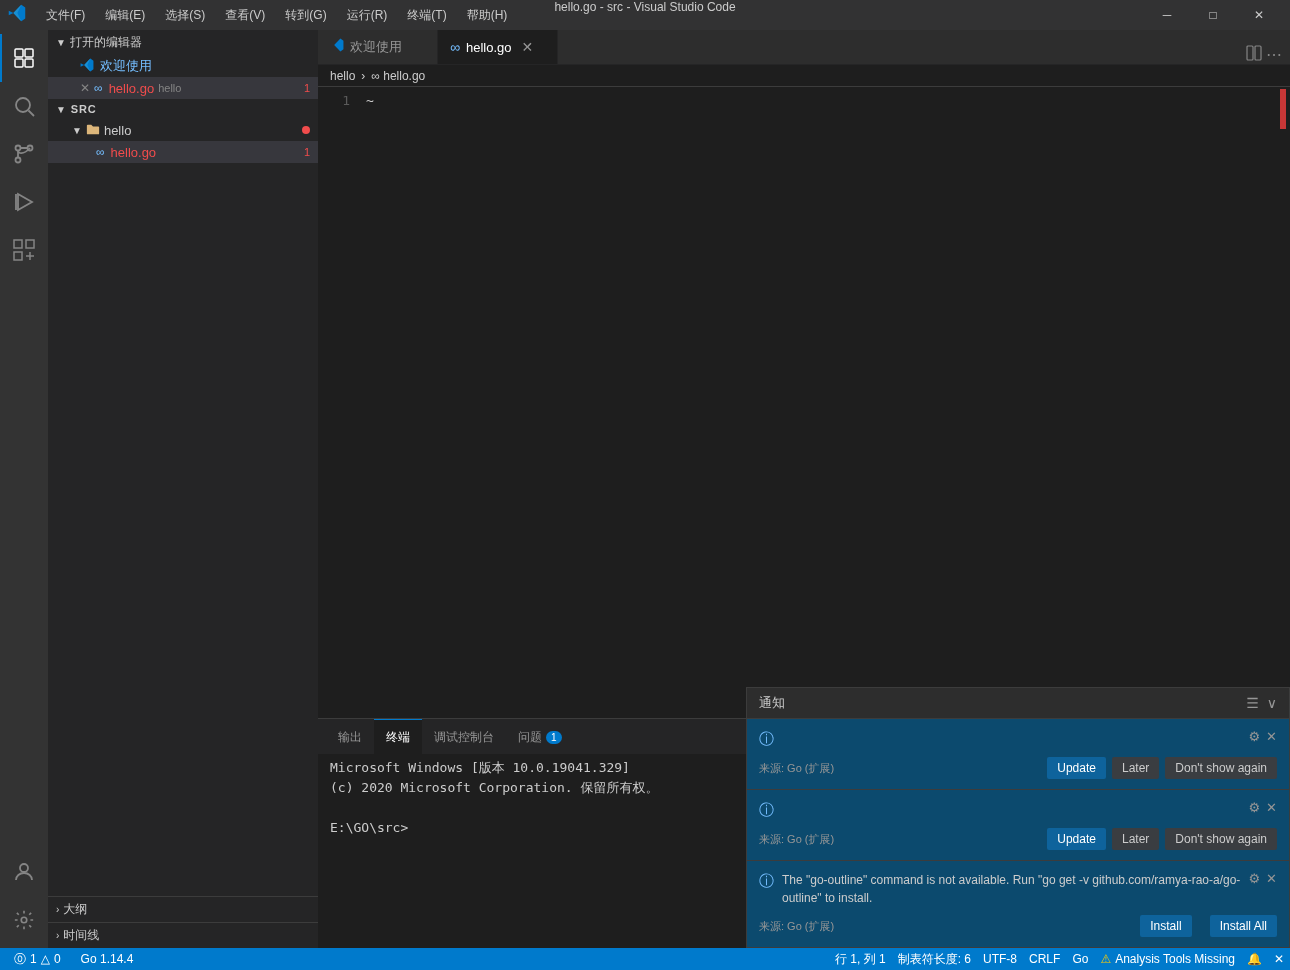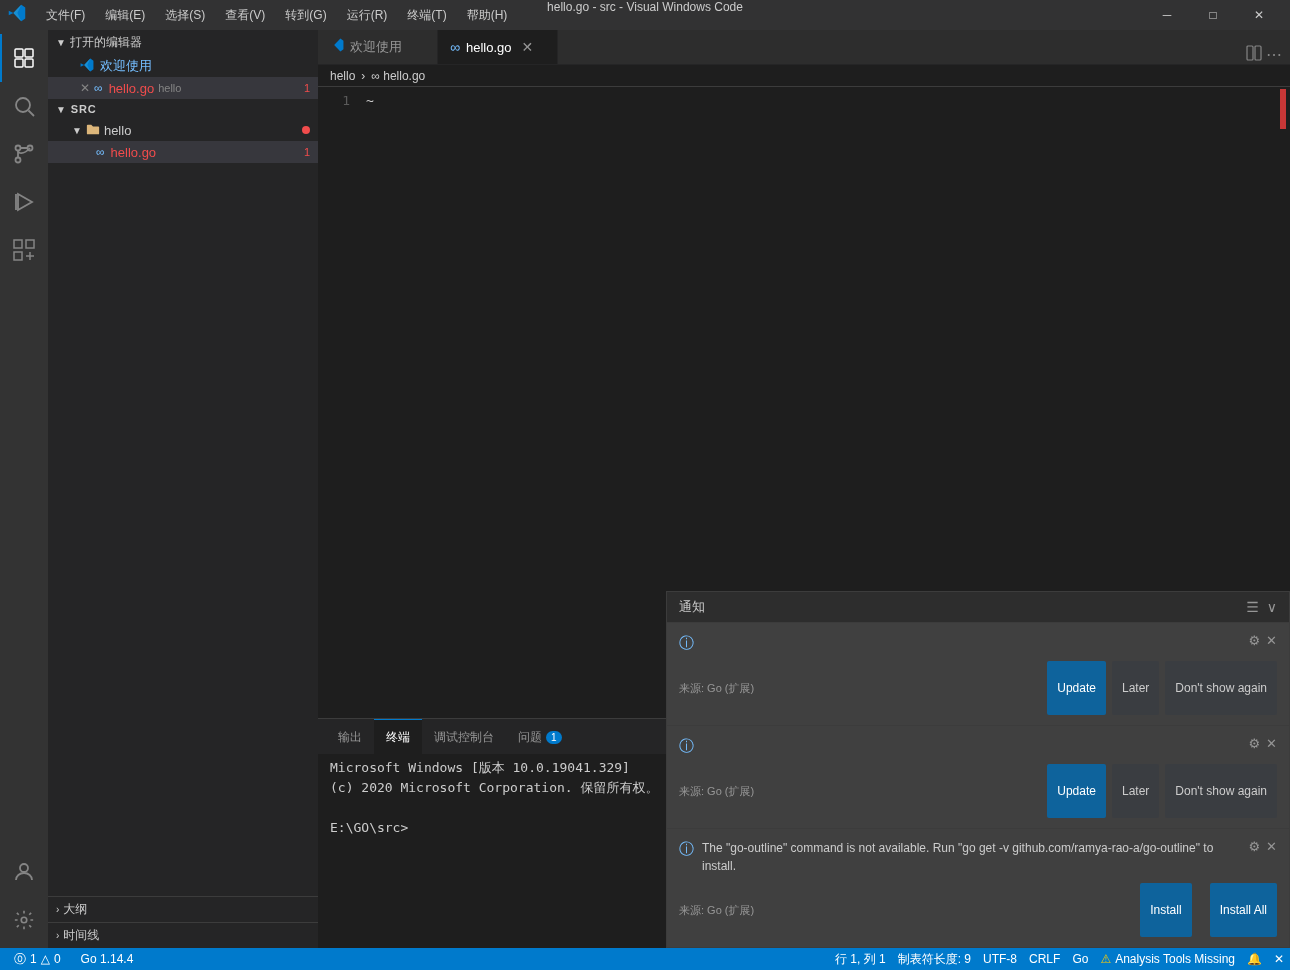--- a/index.html
+++ b/index.html
@@ -349,21 +349,21 @@
       cursor: pointer;
     }
     .status-right {
       margin-left: auto;
       display: flex;
       align-items: center;
       height: 100%;
     }
     .status-warning { color: #ffcc02; }
     .notif-btn {
-      padding: 20px 10px;
+      padding: 4px 10px;
       font-size: 12px;
       cursor: pointer;
       border: none;
       border-radius: 2px;
     }
     .notif-btn.primary {
       background: #0e639c;
       color: #ffffff;
     }
     .notif-btn.secondary {
@@ -392,21 +392,21 @@
       <span>文件(F)</span>
       <span>编辑(E)</span>
       <span>选择(S)</span>
       <span>查看(V)</span>
       <span>转到(G)</span>
       <span>运行(R)</span>
       <span>终端(T)</span>
       <span>帮助(H)</span>
     </div>
   </div>
-  <div class="titlebar-center">hello.go - src - Visual Windows Code</div>
+  <div class="titlebar-center">hello.go - src - Visual Studio Code</div>
   <div class="titlebar-controls">
     <div class="titlebar-btn">─</div>
     <div class="titlebar-btn">□</div>
     <div class="titlebar-btn close">✕</div>
   </div>
 </div>
 
 <div class="main-area">
 
   <div class="activity-bar">
@@ -606,21 +606,21 @@
     </div>
     <div class="status-item">
       <span>Go 1.14.4</span>
     </div>
   </div>
   <div class="status-right">
     <div class="status-item">
       <span>行 1, 列 1</span>
     </div>
     <div class="status-item">
-      <span>制表符长度: 9</span>
+      <span>制表符长度: 6</span>
     </div>
     <div class="status-item">
       <span>UTF-8</span>
     </div>
     <div class="status-item">
       <span>CRLF</span>
     </div>
     <div class="status-item">
       <span>Go</span>
     </div>
@@ -630,21 +630,21 @@
     </div>
     <div class="status-item">
       <span>🔔</span>
     </div>
     <div class="status-item">
       <span>✕</span>
     </div>
   </div>
 </div>
 
-<div style="position:fixed; bottom:22px; right:0; width:624px; background:#404040; border:1px solid #3c3c3c; z-index:100;">
+<div style="position:fixed; bottom:22px; right:0; width:544px; background:#0c4a6e; border:1px solid #3c3c3c; z-index:100;">
 
   <div style="display:flex; align-items:center; justify-content:space-between; padding:6px 12px; border-bottom:1px solid #3c3c3c; background:#2d2d2d;">
     <span style="font-size:13px; color:#cccccc;">通知</span>
     <div style="display:flex; gap:8px;">
       <span style="cursor:pointer; color:#969696; font-size:14px;">☰</span>
       <span style="cursor:pointer; color:#969696; font-size:14px;">∨</span>
     </div>
   </div>
 
   <div style="padding:10px 12px; border-bottom:1px solid #3c3c3c;">

